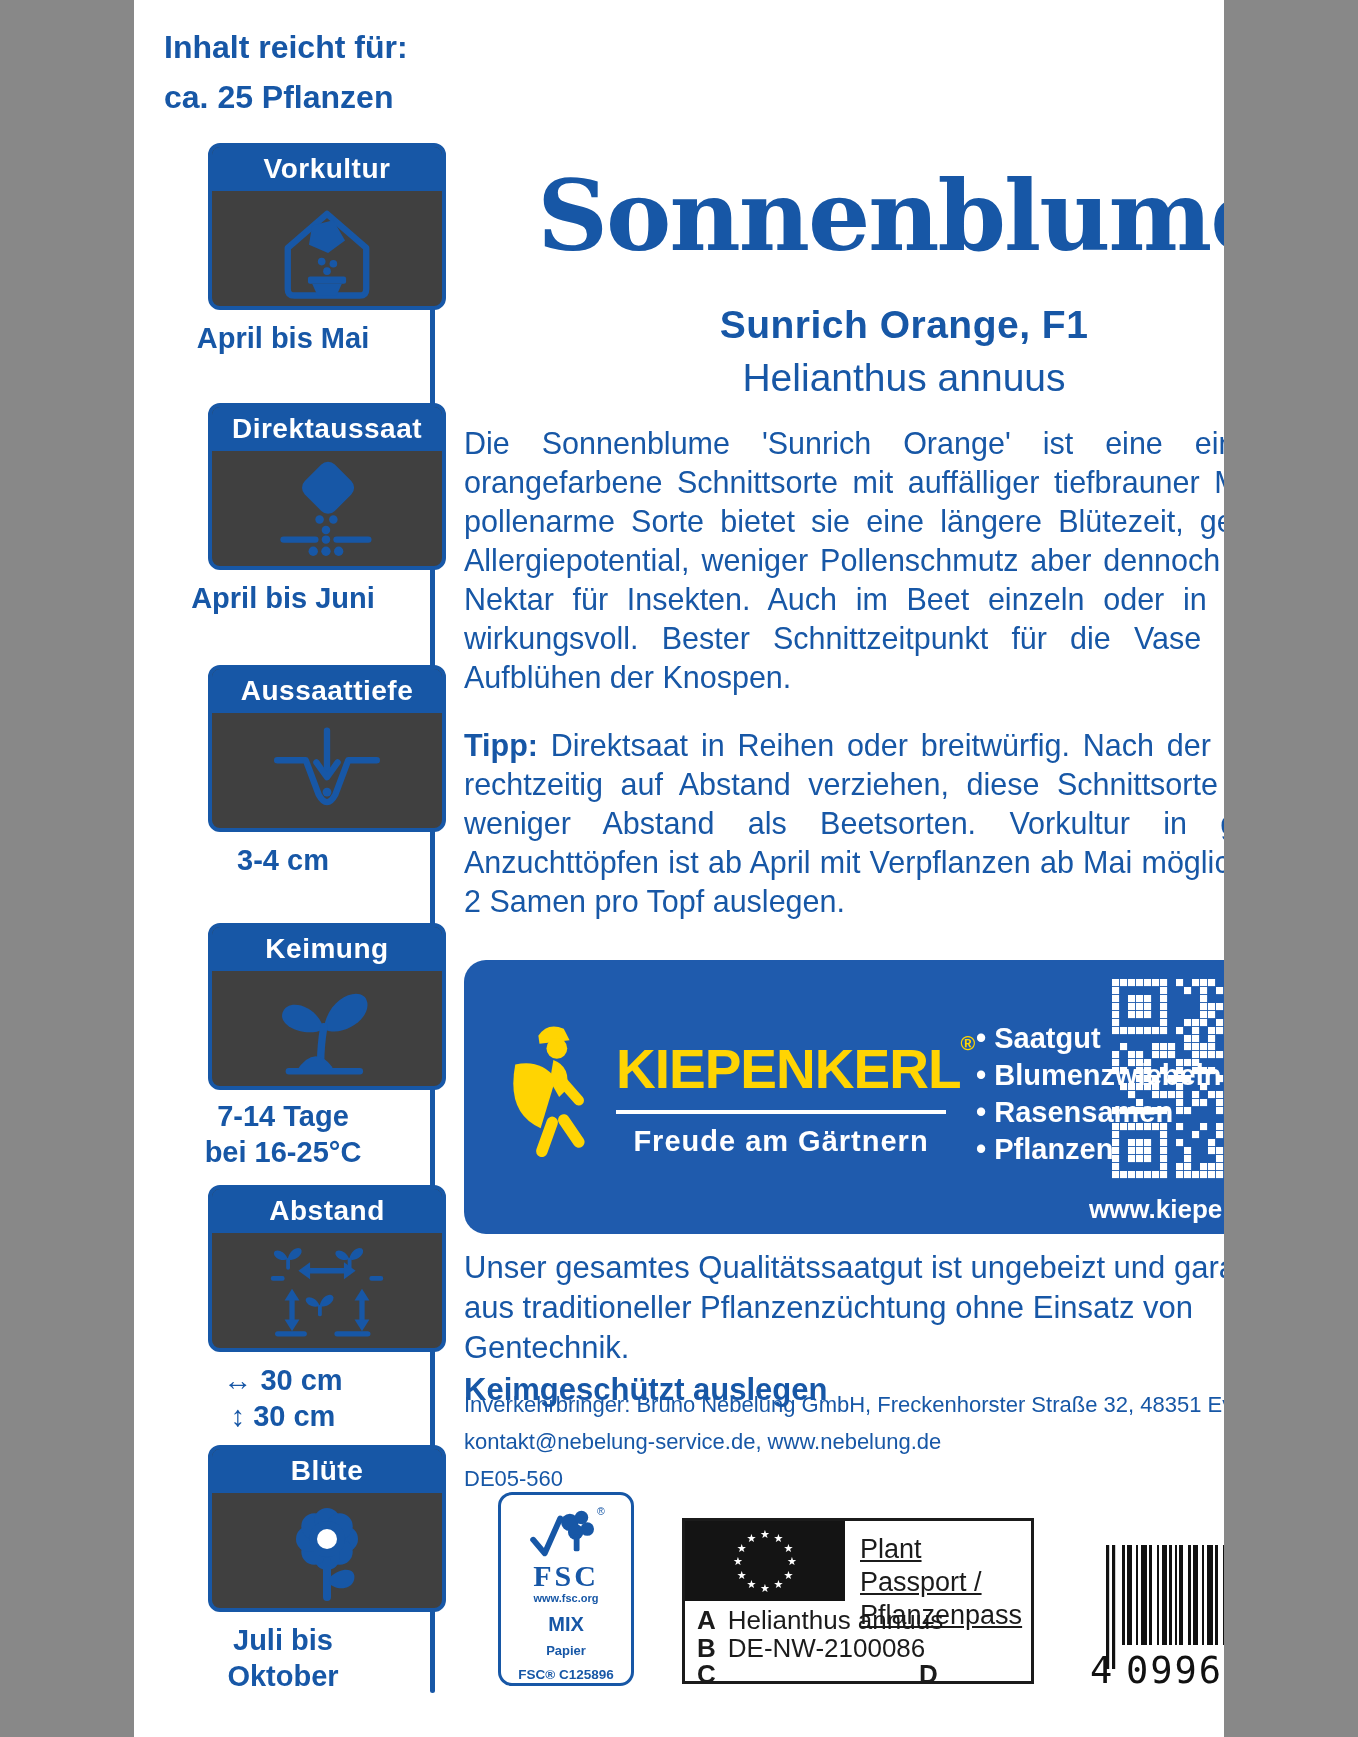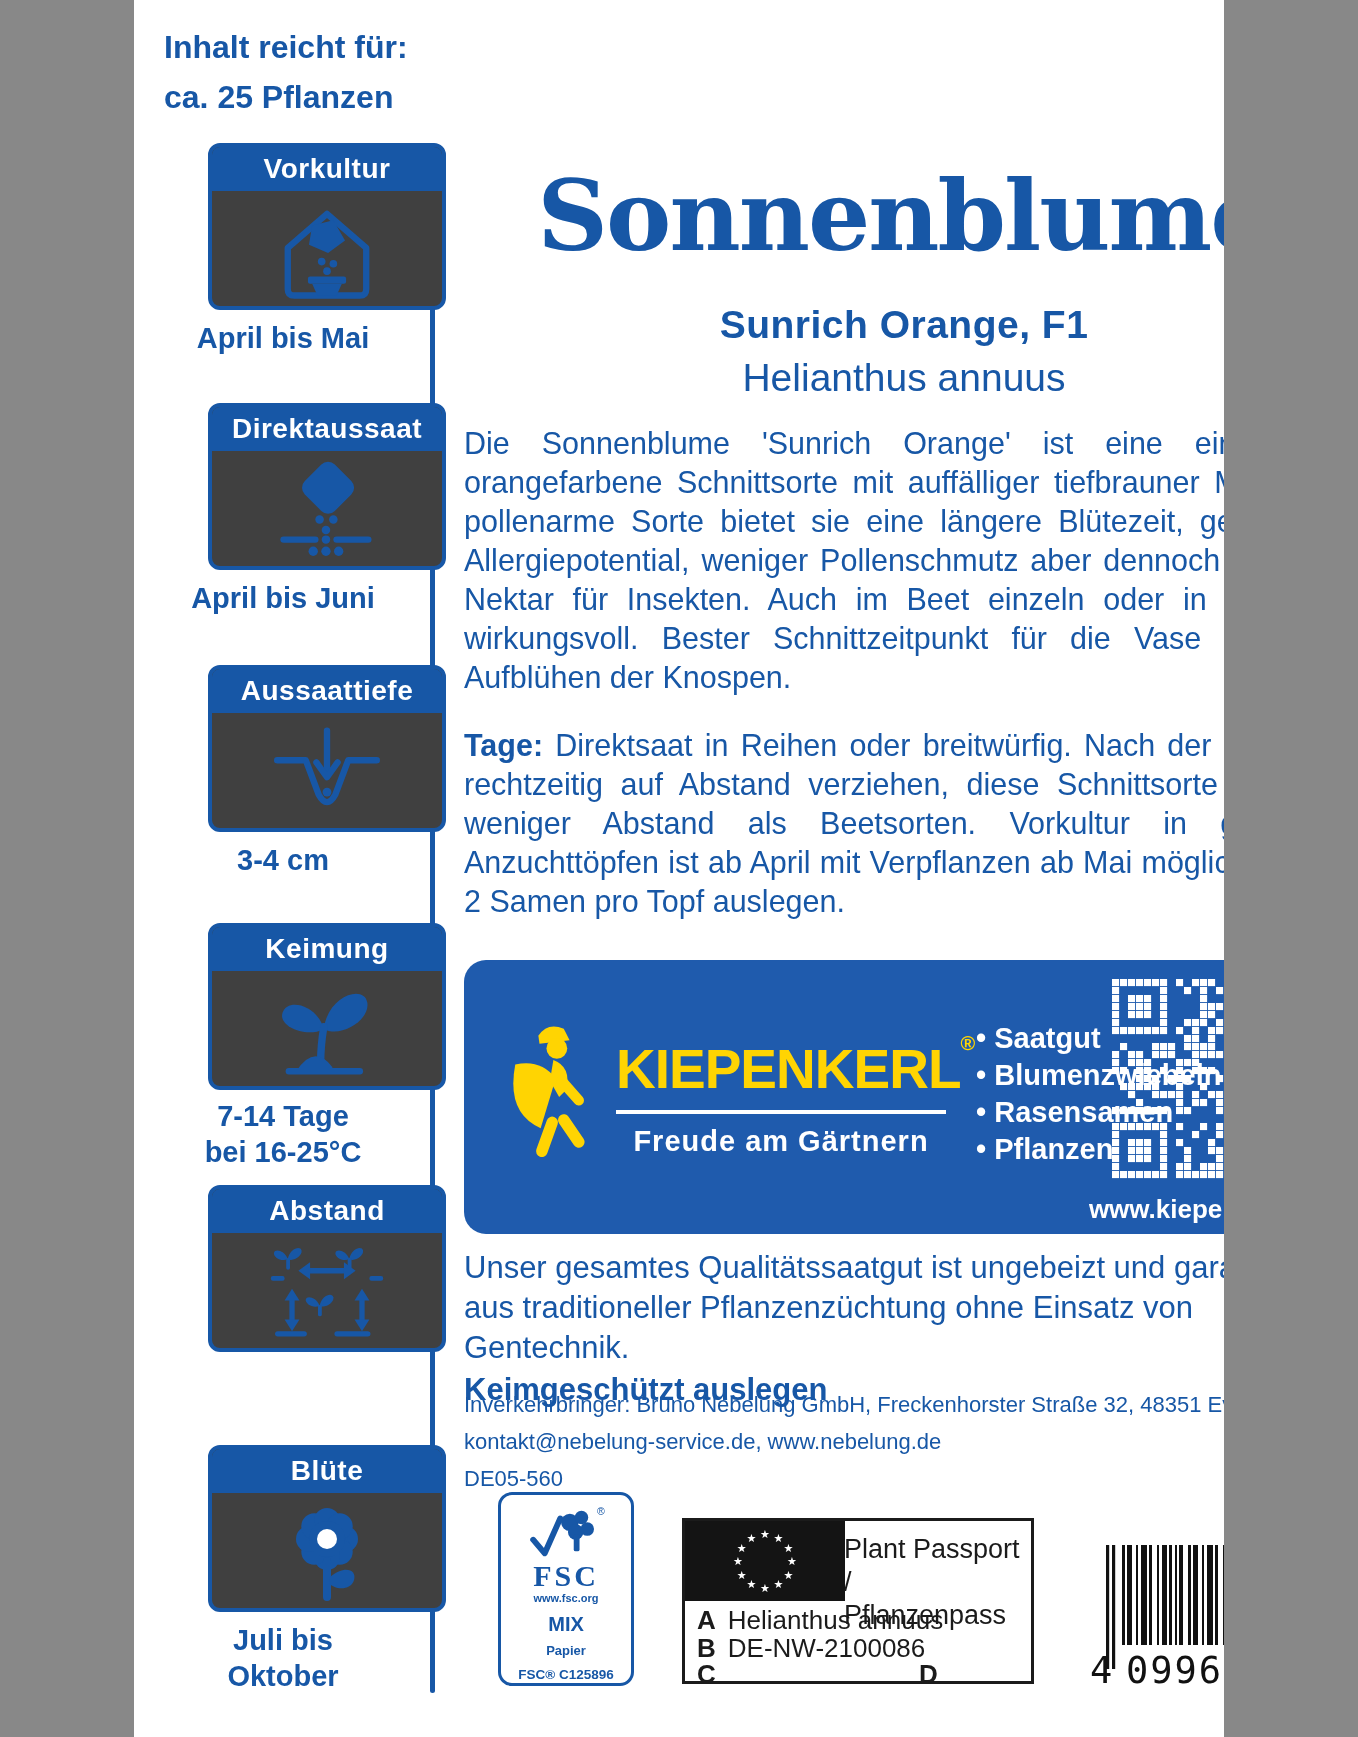--- a/index.html
+++ b/index.html
@@ -63,21 +63,21 @@
   .fsc-name{font-family:"Liberation Serif","DejaVu Serif",serif;font-weight:700;font-size:30px;
             letter-spacing:3px;line-height:30px;}
   .fsc-url{font-size:11px;font-weight:600;line-height:14px;}
   .fsc-mix{font-size:20px;font-weight:700;margin-top:8px;}
   .fsc-paper{font-size:13px;font-weight:700;margin-top:7px;}
   .fsc-lic{font-size:13.5px;font-weight:700;margin-top:9px;}
   
   .pp{position:absolute;left:548px;top:1518px;width:352px;height:166px;border:3px solid var(--ink);
       background:#fff;color:var(--ink);}
   .pp-flag{position:absolute;left:0;top:0;width:160px;height:80px;background:#141414;}
-  .pp-title{position:absolute;left:159px;top:12px;font-size:27px;line-height:33px;}
+  .pp-title{position:absolute;left:175px;top:12px;font-size:27px;line-height:33px;text-decoration:underline;}
   .pp-row{position:absolute;left:12px;font-size:26px;}
   .pp-row b{font-weight:700;margin-right:12px;}
   .pp-d{position:absolute;left:222px;top:0;font-weight:700;}
   
   .bc{position:absolute;left:962px;top:1545px;width:372px;height:150px;color:var(--ink);}
   .bc svg{display:block;}
   .bc-d{position:absolute;font-family:"DejaVu Sans Mono","Liberation Mono",monospace;
         font-size:37px;color:#111;top:104px;background:#fff;}
   .bc-d.first{left:-6px;background:transparent;}
   .bc-d.g1{left:30px;width:136px;text-align:center;letter-spacing:2px;}
@@ -189,20 +189,24 @@
         <path d="M15,57 L22,46 L29,57 Z"></path>
         <path d="M15,75 L22,86 L29,75 Z"></path>
         <line x1="88" y1="54" x2="88" y2="78" stroke="currentColor" stroke-width="5"></line>
         <path d="M81,57 L88,46 L95,57 Z"></path>
         <path d="M81,75 L88,86 L95,75 Z"></path>
         <rect x="6" y="86" width="30" height="5" rx="2.5"></rect>
         <rect x="62" y="86" width="34" height="5" rx="2.5"></rect>
       </svg>
     </div>
   </div>
+  <div class="caption" style="top:1362px">
+    <div>↔ 30 cm</div>
+    <div>↕ 30 cm</div>
+  </div>
 
   <div class="card" style="top:1445px">
     <div class="card-h">Blüte</div>
     <div class="card-body">
       <svg width="112" height="108" viewBox="0 0 110 108" fill="currentColor" stroke="none">
         <g>
           <circle cx="73" cy="40" r="13"></circle>
             <circle cx="67.7" cy="52.7" r="13"></circle>
           <circle cx="55" cy="58" r="13"></circle>
             <circle cx="42.3" cy="52.7" r="13"></circle>
@@ -222,21 +226,21 @@
     <div>Juli bis</div>
     <div>Oktober</div>
   </div>
 
   <h1 class="main-title">Sonnenblume</h1>
   <div class="variety">Sunrich Orange, F1</div>
   <div class="species">Helianthus annuus</div>
 
   <p class="desc">Die Sonnenblume 'Sunrich Orange' ist eine eintriebige, orangefarbene Schnittsorte mit auffälliger tiefbrauner Mitte. Als pollenarme Sorte bietet sie eine längere Blütezeit, geringeres Allergiepotential, weniger Pollenschmutz aber dennoch reichlich Nektar für Insekten. Auch im Beet einzeln oder in Gruppen wirkungsvoll. Bester Schnittzeitpunkt für die Vase ist beim Aufblühen der Knospen.</p>
 
-  <p class="tip"><b>Tage:</b><span> Direktsaat in Reihen oder breitwürfig. Nach der Keimung rechtzeitig auf Abstand verziehen, diese Schnittsorte benötigt weniger Abstand als Beetsorten. Vorkultur in größeren Anzuchttöpfen ist ab April mit Verpflanzen ab Mai möglich. Dabei 2 Samen pro Topf auslegen.</span></p>
+  <p class="tip"><b>Tipp:</b><span> Direktsaat in Reihen oder breitwürfig. Nach der Keimung rechtzeitig auf Abstand verziehen, diese Schnittsorte benötigt weniger Abstand als Beetsorten. Vorkultur in größeren Anzuchttöpfen ist ab April mit Verpflanzen ab Mai möglich. Dabei 2 Samen pro Topf auslegen.</span></p>
 
   <div class="banner">
     <div class="kman">
       <svg width="104" height="164" viewBox="0 0 90 120" fill="currentColor" stroke="none">
         <path d="M28,13 Q36,1 50,7 L55,17 L29,20 Z"></path>
         <circle cx="44" cy="24" r="9"></circle>
         <path d="M8,38 Q0,80 30,93 L43,50 Q30,33 8,38 Z"></path>
         <path d="M41,34 Q57,40 52,60 L46,66 L38,52 Z"></path>
         <line x1="48" y1="52" x2="63" y2="69" stroke="currentColor" stroke-width="9" stroke-linecap="round"></line>
         <line x1="40" y1="88" x2="31" y2="113" stroke="currentColor" stroke-width="10" stroke-linecap="round"></line>

